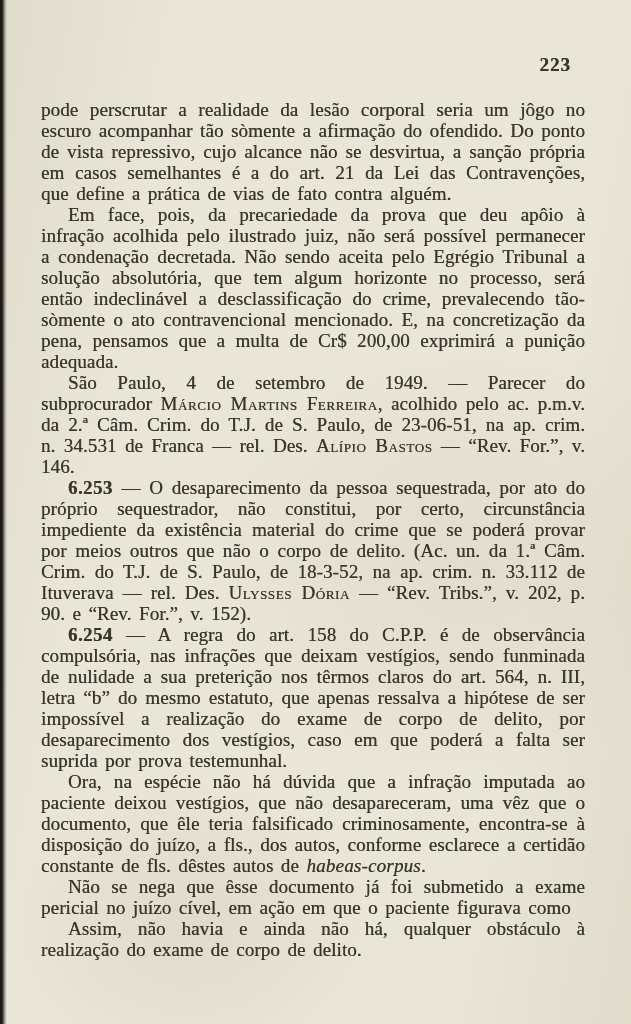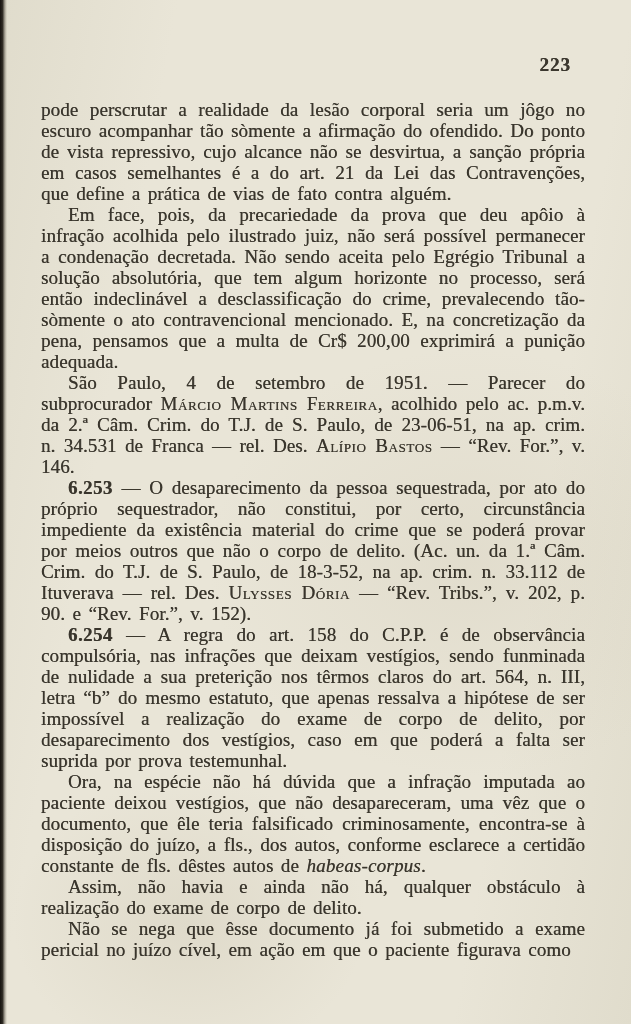--- a/index.html
+++ b/index.html
@@ -79,20 +79,20 @@
 <div class="page">
   <div class="scan-edge"></div>
 
   <div class="header">
     <span class="pagenum">223</span>
   </div>
 
   <div class="body">
       <p class="para"><span>pode perscrutar a realidade da lesão corporal seria um jôgo no escuro acompanhar tão sòmente a afirmação do ofendido.  Do ponto de vista repressivo, cujo alcance não se desvirtua, a sanção própria em casos semelhantes é a do art. 21 da Lei das Contravenções, que define a prática de vias de fato contra alguém.</span></p>
       <p class="para indent"><span>Em face, pois, da precariedade da prova que deu apôio à infração acolhida pelo ilustrado juiz, não será possível permanecer a condenação decretada.  Não sendo aceita pelo Egrégio Tribunal a solução absolutória, que tem algum horizonte no processo, será então indeclinável a desclassificação do crime, prevalecendo tão-sòmente o ato contravencional mencionado.  E, na concretização da pena, pensamos que a multa de Cr$ 200,00 exprimirá a punição adequada.</span></p>
-      <p class="para indent"><span>São Paulo, 4 de setembro de 1951. — Parecer do subprocurador </span><span class="sc-name">Márcio Martins Ferreira</span><span>, acolhido pelo ac. p.m.v. da 2.ª Câm. Crim. do T.J. de S. Paulo, de 23-06-51, na ap. crim. n. 34.531 de Franca — rel. Des. </span><span class="sc-name">Alípio Bastos</span><span> — “Rev. For.”, v. 146.</span></p>
+      <p class="para indent"><span>São Paulo, 4 de setembro de 1949. — Parecer do subprocurador </span><span class="sc-name">Márcio Martins Ferreira</span><span>, acolhido pelo ac. p.m.v. da 2.ª Câm. Crim. do T.J. de S. Paulo, de 23-06-51, na ap. crim. n. 34.531 de Franca — rel. Des. </span><span class="sc-name">Alípio Bastos</span><span> — “Rev. For.”, v. 146.</span></p>
       <p class="para indent gap"><b>6.253</b><span> — O desaparecimento da pessoa sequestrada, por ato do próprio sequestrador, não constitui, por certo, circunstância impediente da existência material do crime que se poderá provar por meios outros que não o corpo de delito.  (Ac. un. da 1.ª Câm. Crim. do T.J. de S. Paulo, de 18-3-52, na ap. crim. n. 33.112 de Ituverava — rel. Des. </span><span class="sc-name">Ulysses Dória</span><span> — “Rev. Tribs.”, v. 202, p. 90. e “Rev. For.”, v. 152).</span></p>
       <p class="para indent"><b>6.254</b><span> — A regra do art. 158 do C.P.P. é de observância compulsória, nas infrações que deixam vestígios, sendo funminada de nulidade a sua preterição nos têrmos claros do art. 564, n. III, letra “b” do mesmo estatuto, que apenas ressalva a hipótese de ser impossível a realização do exame de corpo de delito, por desaparecimento dos vestígios, caso em que poderá a falta ser suprida por prova testemunhal.</span></p>
       <p class="para indent"><span>Ora, na espécie não há dúvida que a infração imputada ao paciente deixou vestígios, que não desapareceram, uma vêz que o documento, que êle teria falsificado criminosamente, encontra-se à disposição do juízo, a fls., dos autos, conforme esclarece a certidão constante de fls. dêstes autos de </span><em>habeas-corpus</em><span>.</span></p>
+      <p class="para indent"><span>Não se nega que êsse documento já foi submetido a exame pericial no juízo cível, em ação em que o paciente figurava como</span></p>
       <p class="para indent"><span>Assim, não havia e ainda não há, qualquer obstáculo à realização do exame de corpo de delito.</span></p>
-      <p class="para indent"><span>Não se nega que êsse documento já foi submetido a exame pericial no juízo cível, em ação em que o paciente figurava como</span></p>
     </div>
 </div>
 
 </body></html>

